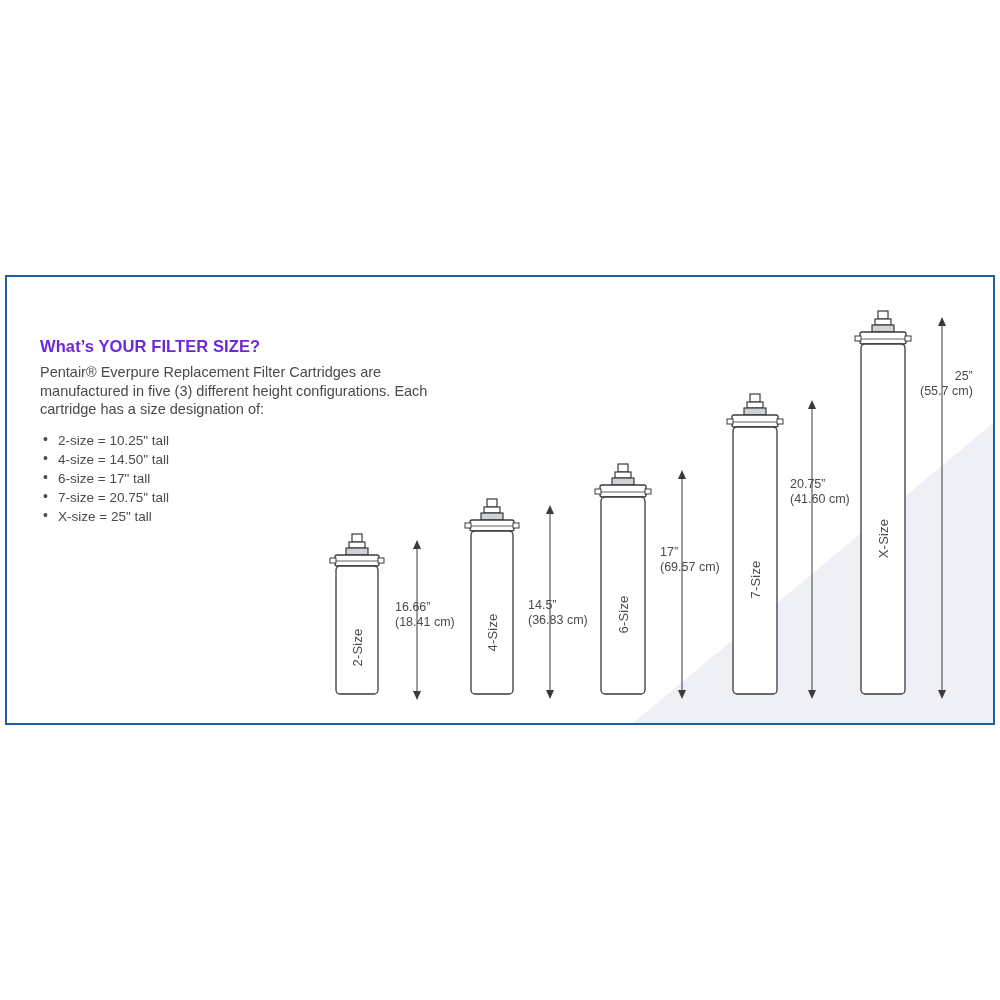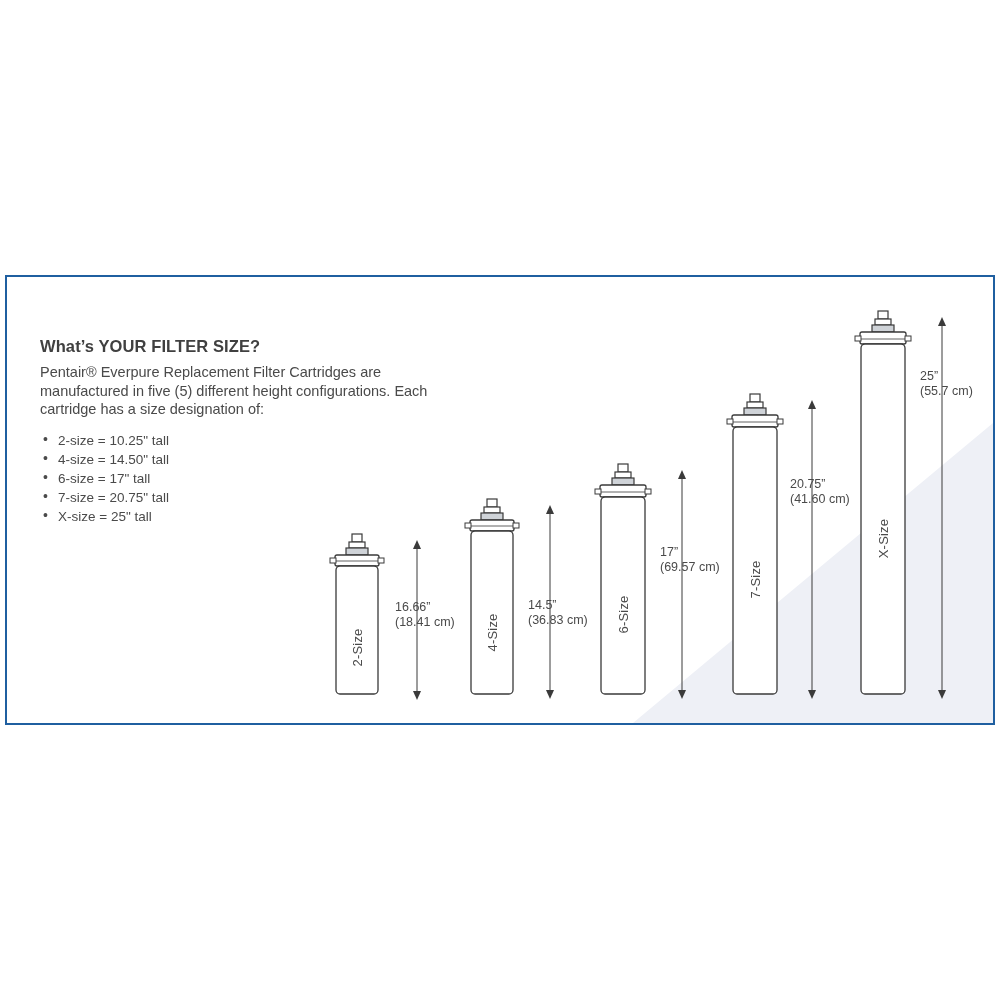--- a/index.html
+++ b/index.html
@@ -53,21 +53,21 @@
   #textblock {
     position: absolute;
     left: 33px;
     top: 60px;
     width: 420px;
     z-index: 3;
   }
   #heading {
     font-size: 16.5px;
     font-weight: bold;
-    color: #404040;
+    color: #6d28d9;
     margin: 0 0 7px 0;
     letter-spacing: .1px;
   }
   #para {
     font-size: 14.5px;
     line-height: 1.28;
     color: #4a4a4a;
     margin: 0 0 12px 0;
   }
   #bullets {
@@ -121,21 +121,21 @@
 <body>
 
 <div id="canvas">
 
   <div id="panel">
 
     <div id="wedge"></div>
 
     <div id="textblock">
       <div id="heading">What’s YOUR FILTER SIZE?</div>
-      <p id="para">Pentair® Everpure Replacement Filter Cartridges are manufactured in five (5) different height configurations. Each cartridge has a size designation of:</p>
+      <p id="para">Pentair® Everpure Replacement Filter Cartridges are manufactured in five (3) different height configurations. Each cartridge has a size designation of:</p>
       <ul id="bullets">
         <li>2-size = 10.25" tall</li>
         <li>4-size = 14.50" tall</li>
         <li>6-size = 17" tall</li>
         <li>7-size = 20.75" tall</li>
         <li>X-size = 25" tall</li>
       </ul>
     </div>
 
     <div class="cartridge" style="left:315px; top:255px; width:70px; height:165px;">
@@ -245,19 +245,19 @@
         <rect x="58" y="27" width="6" height="5" fill="#ffffff" stroke="#3a3a3a" stroke-width="1"></rect>
         <rect x="14" y="35" width="44" height="350" rx="4" fill="#ffffff" stroke="#3a3a3a" stroke-width="1.3"></rect>
       </svg>
       <div class="cart-label" style="top:222px;">X-Size</div>
     </div>
     <svg class="cartridge" style="left:925px; top:40px; z-index:3;" width="20" height="382" viewBox="0 0 20 382">
       <line x1="10" y1="5" x2="10" y2="377" stroke="#3a3a3a" stroke-width="1"></line>
       <polygon points="10,0 6,9 14,9" fill="#3a3a3a"></polygon>
       <polygon points="10,382 6,373 14,373" fill="#3a3a3a"></polygon>
     </svg>
-    <div class="dim" style="left:913px; top:92px;">
+    <div class="dim" style="left:913px; top:92px;text-align:right;">
       <span>25”</span>
       <span class="l2">(55.7 cm)</span>
     </div>
 
   </div>
 </div>
 
 </body></html>

